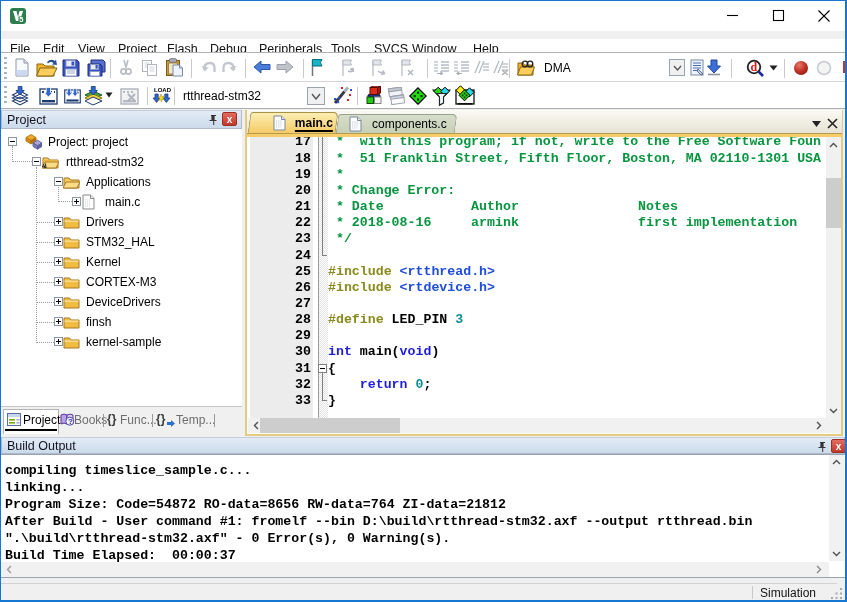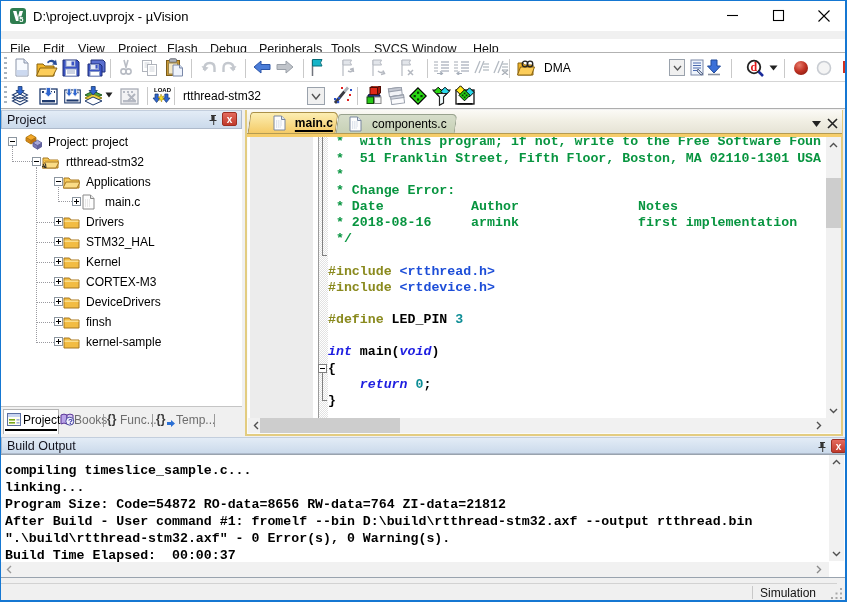--- a/index.html
+++ b/index.html
@@ -55,21 +55,21 @@
 #code-clip { left:248px; top:137px; width:593px; height:281px; background:#ffffff; overflow:hidden; }
 #gutter { position:absolute; left:2px; top:0; width:63px; height:281px; background:#ececec; }
 #gutline { position:absolute; left:70px; top:0; width:1px; height:281px; background:#9b9b9b; }
 #foldcol { position:absolute; left:71px; top:0; width:9px; height:281px;
   background-image:linear-gradient(45deg,#e2e2e2 25%,transparent 25%,transparent 75%,#e2e2e2 75%),linear-gradient(45deg,#e2e2e2 25%,transparent 25%,transparent 75%,#e2e2e2 75%);
   background-size:2px 2px; background-position:0 0,1px 1px; }
 pre, .mono { font-family:"Liberation Mono",monospace; }
 #lnums { position:absolute; right:530px; top:-2.6px; text-align:right; font-size:13.25px; line-height:16.16px; font-weight:bold; color:#000; }
 #code { position:absolute; left:80px; top:-2.6px; font-size:13.25px; line-height:16.16px; font-weight:bold; color:#000; }
 #code .c { color:#089540; } 
-#code .k { color:#1d1de0;font-style:italic; } 
+#code .k { color:#1d1de0; } 
 #code .p { color:#8a8a1e; } 
 #code .s { color:#1d4ed8; } 
 #code .n { color:#0e8e96; } 
 
 
 .sb { position:absolute; background:#f1f1f1; }
 .sb .thumb { position:absolute; background:#cdcdcd; }
 .sbarrow { position:absolute; color:#5c5c5c; font-size:10px; text-align:center; font-family:"Liberation Sans",sans-serif; }
 
 
@@ -83,21 +83,20 @@
 </style>
 </head>
 <body>
 <div class="abs" id="titlebar">
   <svg class="abs" style="left:9px;top:7px" width="16" height="16" viewBox="0 0 16 16">
     <rect x="0" y="0" width="16" height="16" rx="3" fill="#2e7d4f"></rect>
     <path d="M3 3 L6.5 3 L8 9 L9.5 3 L13 3 L10 13 L6 13 Z" fill="#fff"></path>
     <rect x="8.5" y="8.5" width="6" height="6.5" fill="#2e7d4f"></rect>
       <text x="9.3" y="14.3" font-size="7.5" fill="#ffffff" font-family="Liberation Sans" font-weight="bold">5</text>
   </svg>
-  <div class="abs" id="title-text">D:\project.uvprojx - µVision</div>
   <svg class="abs" style="left:725px;top:0" width="110" height="30" viewBox="0 0 110 30">
     <path d="M1 14.5 h11" stroke="#000" stroke-width="1.1" fill="none"></path>
     <rect x="47.5" y="9.5" width="10" height="10" stroke="#000" stroke-width="1.1" fill="none"></rect>
     <path d="M92.5 9.5 L103.5 20.5 M103.5 9.5 L92.5 20.5" stroke="#000" stroke-width="1.1" fill="none"></path>
   </svg>
 </div>
 
 <div class="abs" id="menubar">
   <span class="mi" style="left:9px"><u>F</u>ile</span>
   <span class="mi" style="left:42px"><u>E</u>dit</span>
@@ -596,20 +595,37 @@
 <div class="abs" id="code-clip">
   <div id="gutter"></div>
   <div id="gutline"></div>
   <div id="foldcol"></div>
   <div style="position:absolute;left:74px;top:0;width:1px;height:119px;background:#808080"></div>
   <div style="position:absolute;left:74px;top:118px;width:5px;height:1px;background:#808080"></div>
   <div style="position:absolute;left:70px;top:227px;width:9px;height:9px;background:#fff;border:1px solid #808080"></div>
   <div style="position:absolute;left:72px;top:231px;width:5px;height:1px;background:#000"></div>
   <div style="position:absolute;left:74px;top:236px;width:1px;height:28px;background:#808080"></div>
   <div style="position:absolute;left:74px;top:263px;width:5px;height:1px;background:#808080"></div>
+  <pre id="lnums">17
+18
+19
+20
+21
+22
+23
+24
+25
+26
+27
+28
+29
+30
+31
+32
+33</pre>
   <pre id="code"><span class="c"> *  with this program; if not, write to the Free Software Foun</span>
 <span class="c"> *  51 Franklin Street, Fifth Floor, Boston, MA 02110-1301 USA</span>
 <span class="c"> *</span>
 <span class="c"> * Change Error:</span>
 <span class="c"> * Date           Author               Notes</span>
 <span class="c"> * 2018-08-16     armink               first implementation</span>
 <span class="c"> */</span>
 
 <span class="p">#include</span> <span class="s">&lt;rtthread.h&gt;</span>
 <span class="p">#include</span> <span class="s">&lt;rtdevice.h&gt;</span>

